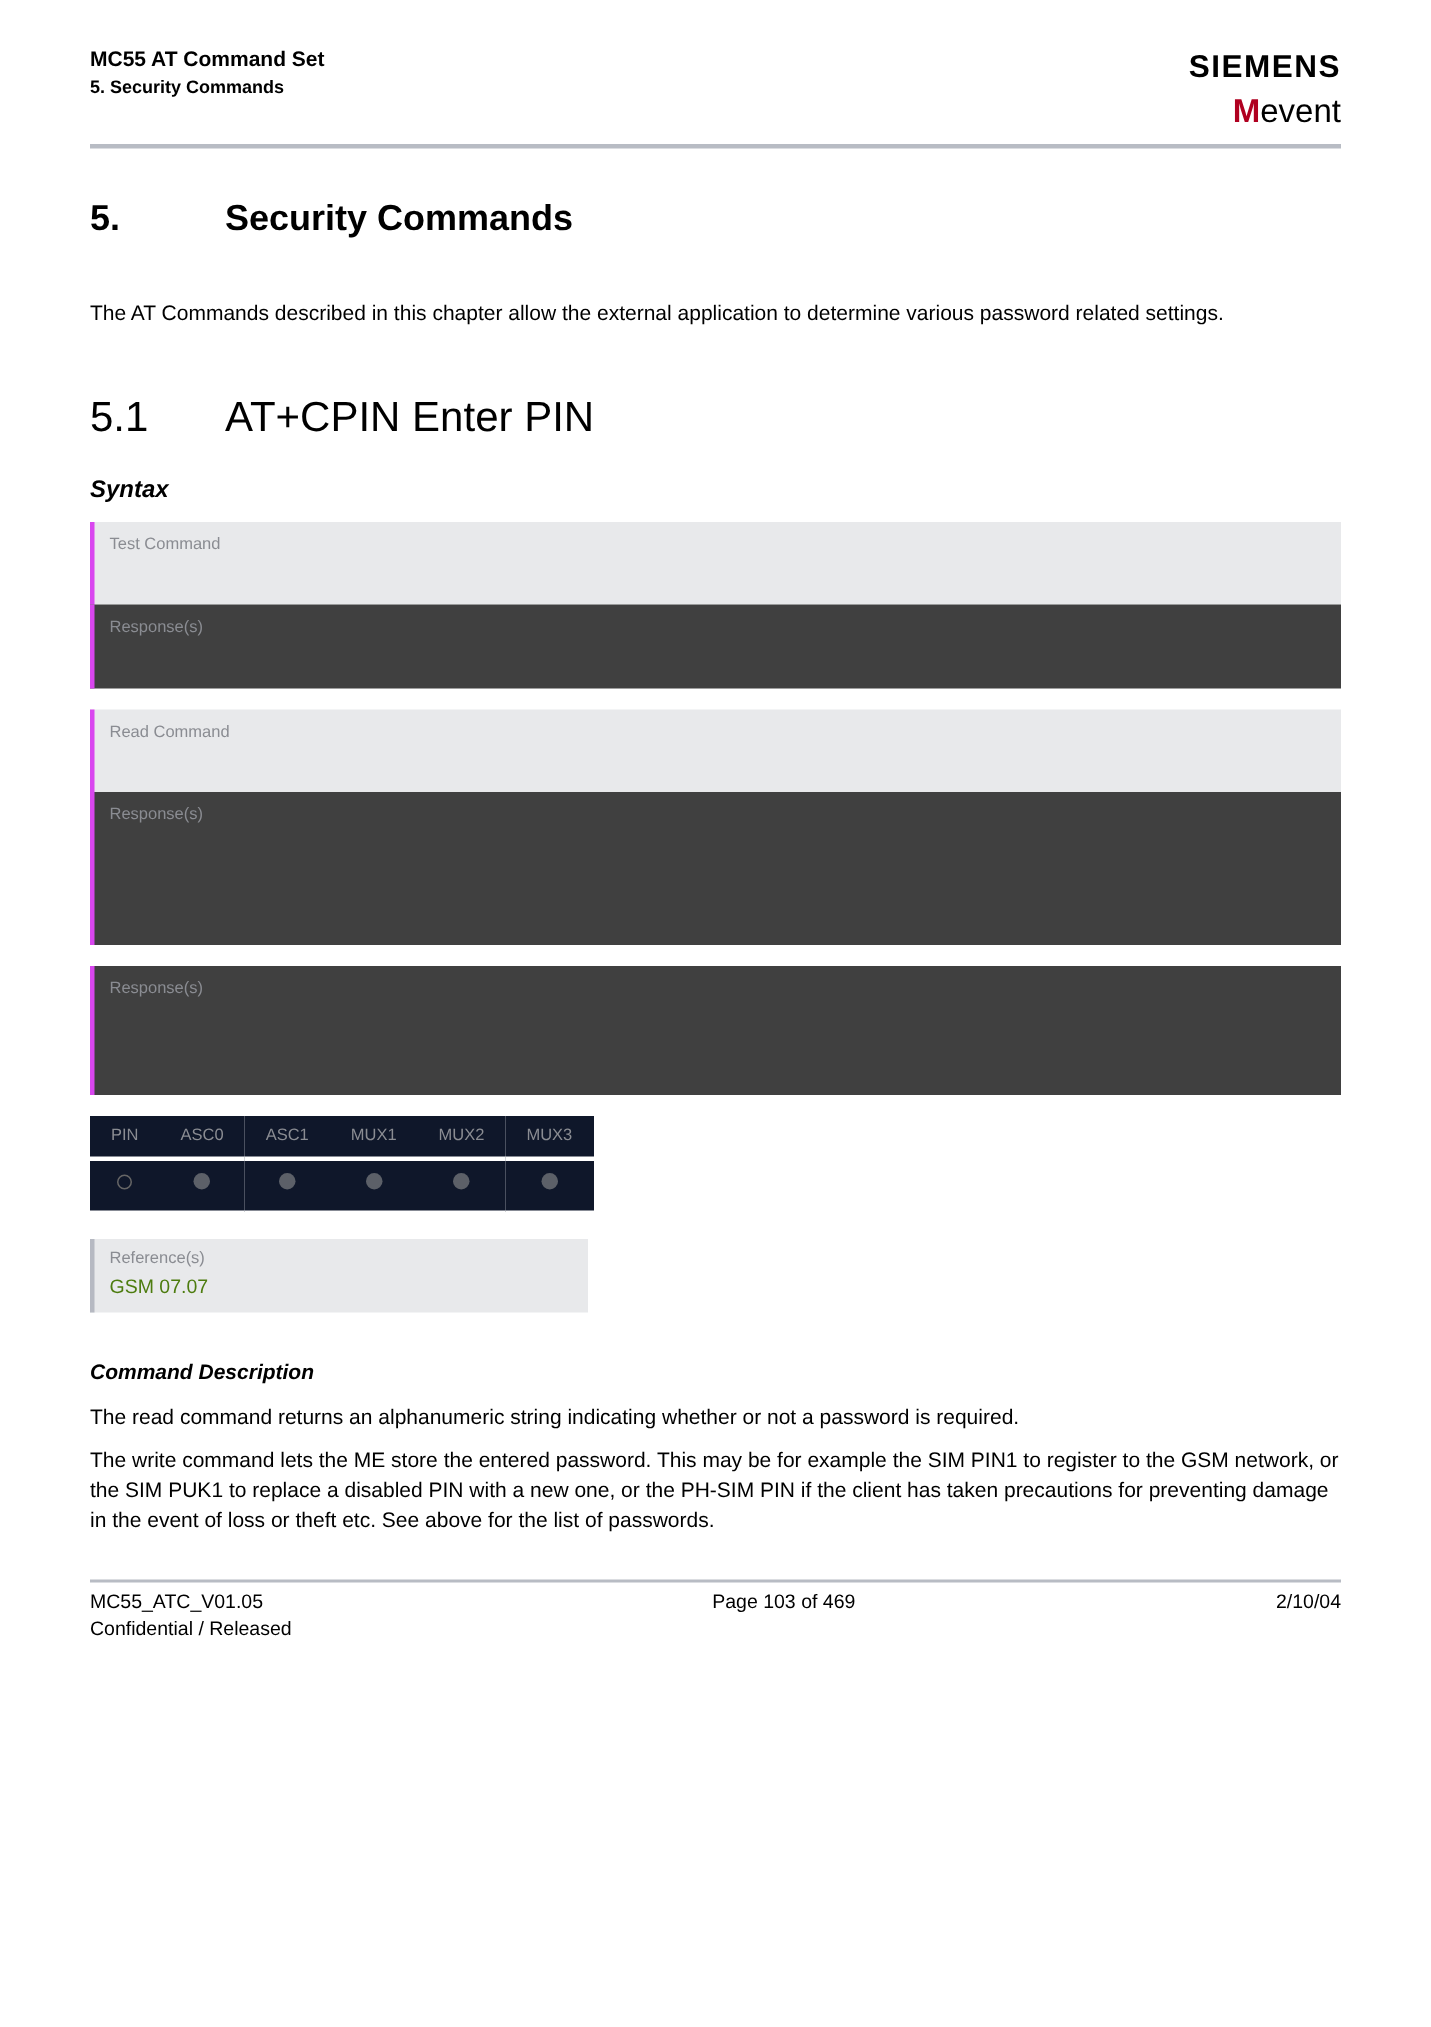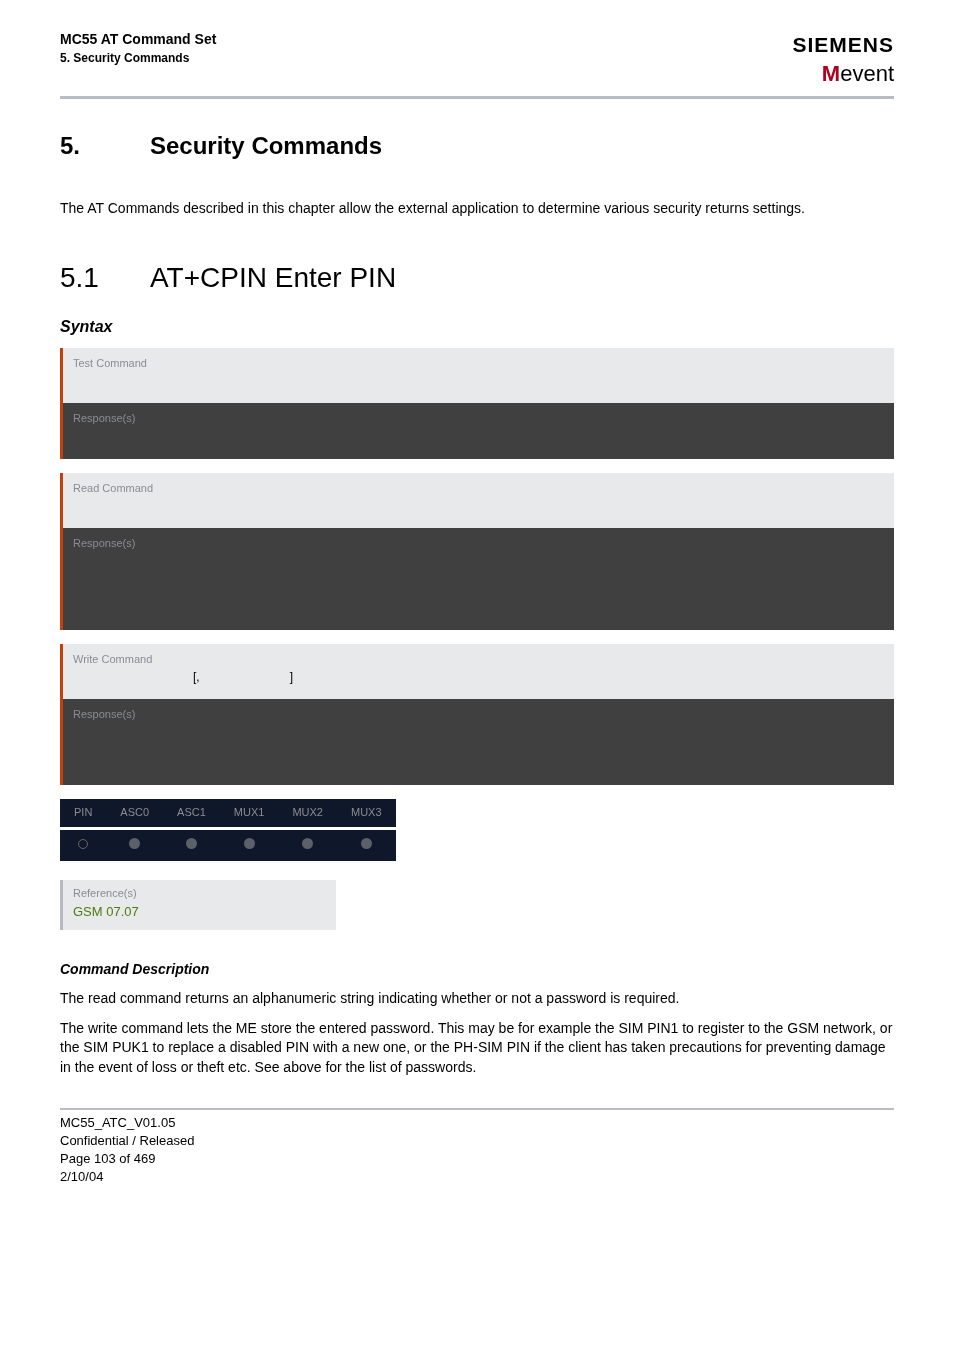--- a/index.html
+++ b/index.html
@@ -20,58 +20,58 @@
   .siemens { font-weight: bold; font-size: 21px; letter-spacing: 1px; font-family: Arial, sans-serif; }
   .mobile { font-size: 22px; }
   .mobile .m { font-weight: bold; color: #b00020; }
   .hr-top { border: none; border-top: 3px solid #b8bcc4; margin-bottom: 30px; }
   .chapter-title { font-size: 24px; font-weight: bold; margin-bottom: 36px; }
   .chapter-title .num { display: inline-block; width: 90px; }
   .intro { font-size: 14px; margin-bottom: 40px; }
   .section-title { font-size: 28px; font-weight: normal; margin-bottom: 18px; }
   .section-title .num { display: inline-block; width: 90px; }
   .syntax-label { font-style: italic; font-weight: bold; font-size: 16px; margin-bottom: 10px; }
-  .block { background: #e8e9eb; border-left: 3px solid #c2410c; padding: 8px 10px; margin-bottom: 0; }
+  .block { background: #e8e9eb; border-left: 3px solid #d946ef; padding: 8px 10px; margin-bottom: 0; }
   .block.lighter { background: #404040; }
   .block-label { color: #8a8c92; font-size: 11px; }
   .block-content { font-size: 12px; color: #000; padding-top: 2px; min-height: 24px; }
   .block-group { margin-bottom: 14px; }
   .applies-table { border-collapse: collapse; margin-bottom: 16px; }
   .applies-table td, .applies-table th { background: #0f172a; color: #8a8c92; font-size: 11px; font-weight: normal; padding: 6px 14px; text-align: center; border-bottom: 3px solid #fff; }
   .applies-table td { padding: 8px 14px; }
   .circ-open { display: inline-block; width: 10px; height: 10px; border: 1.5px solid #666; border-radius: 50%; }
   .circ-fill { display: inline-block; width: 11px; height: 11px; background: #5c6068; border-radius: 50%; }
-  .ref-block { background: #e8e9eb; border-left: 3px solid #b6b9c2; padding: 6px 10px 8px 10px; width: 276px; margin-bottom: 30px; }
+  .ref-block { background: #e8e9eb; border-left: 3px solid #b6b9c2; padding: 6px 10px 8px 10px; width: 332px; margin-bottom: 30px; }
   .ref-label { color: #8a8c92; font-size: 11px; margin-bottom: 2px; }
   .ref-content { font-size: 13px; color: #4d7c0f; }
   .cmd-desc-label { font-style: italic; font-weight: bold; font-size: 14px; margin-bottom: 10px; }
   .desc-p { font-size: 14px; margin-bottom: 10px; }
   .footer-hr { border: none; border-top: 2px solid #b8bcc4; margin-top: 30px; margin-bottom: 4px; }
-  .footer { display: flex; justify-content: space-between; font-size: 13px; flex-direction: column; }
+  .footer { display: flex; justify-content: space-between; font-size: 13px; }
 </style>
 </head>
 <body>
 
 <div class="header">
   <div class="header-left">
     <div class="title">MC55 AT Command Set</div>
     <div class="sub">5. Security Commands</div>
   </div>
   <div class="header-right">
     <div class="siemens">SIEMENS</div>
     <div class="mobile"><span class="m">M</span><span>event</span></div>
   </div>
 </div>
 <hr class="hr-top">
 
 <div class="chapter-title">
   <span class="num">5.</span><span>Security Commands</span>
 </div>
 
-<p class="intro">The AT Commands described in this chapter allow the external application to determine various security returns settings.</p>
+<p class="intro">The AT Commands described in this chapter allow the external application to determine various password related settings.</p>
 
 <div class="section-title">
   <span class="num">5.1</span><span>AT+CPIN   Enter PIN</span>
 </div>
 
 <div class="syntax-label">Syntax</div>
 
 <div class="block-group">
   <div class="block">
     <div class="block-label">Test Command</div>
@@ -88,26 +88,20 @@
     <div class="block-label">Read Command</div>
     <div class="block-content"></div>
   </div>
   <div class="block lighter">
     <div class="block-label">Response(s)</div>
     <div class="block-content" style="min-height:70px;"></div>
   </div>
 </div>
 
 <div class="block-group">
-  <div class="block">
-    <div class="block-label">Write Command</div>
-    <div class="block-content">
-      <span style="display:inline-block; width:120px;"></span><span>[,</span><span style="display:inline-block; width:90px;"></span><span>]</span>
-    </div>
-  </div>
   <div class="block lighter">
     <div class="block-label">Response(s)</div>
     <div class="block-content" style="min-height:55px;"></div>
   </div>
 </div>
 
 <table class="applies-table">
   <tbody>
       <tr>
     <th>PIN</th>

